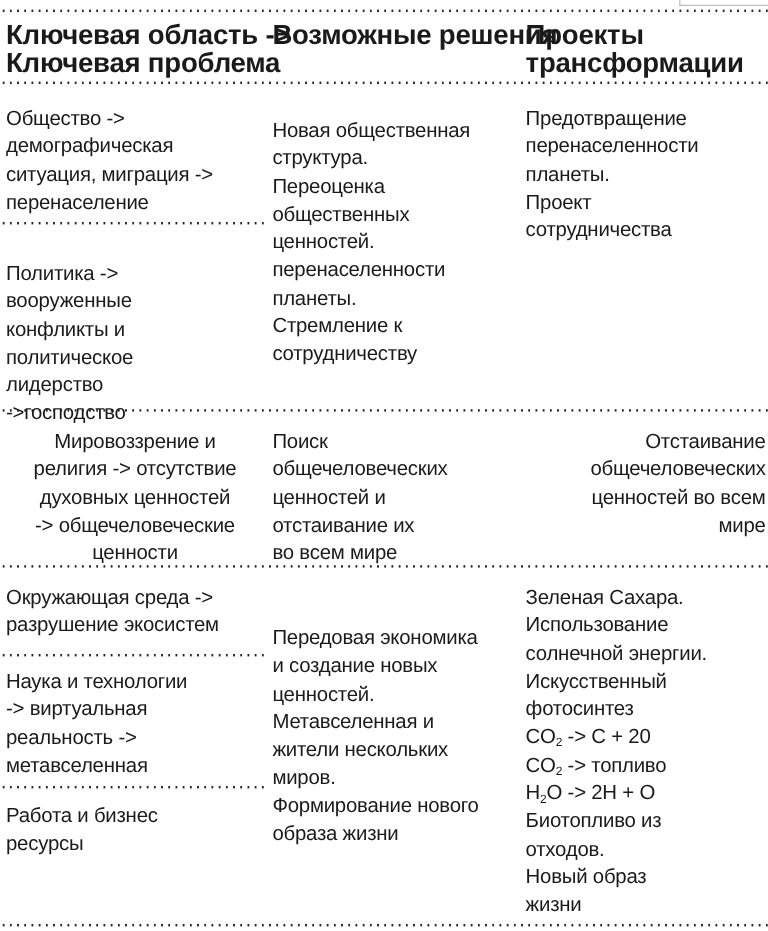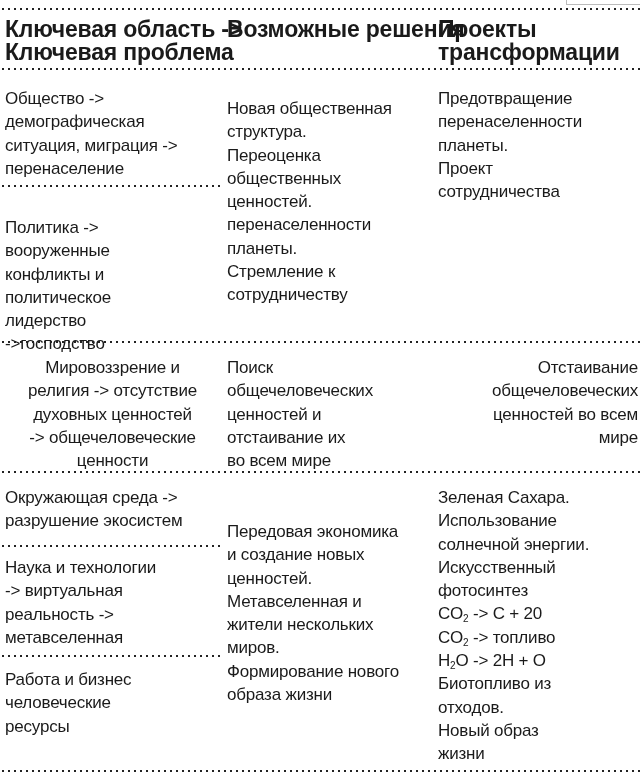--- a/index.html
+++ b/index.html
@@ -101,21 +101,20 @@
 <div class="dots" style="top:545px;width:222px;"></div>
 <div class="cell c1" style="top:556px;">
   <span class="line">Наука и технологии</span>
   <span class="line">-&gt; виртуальная</span>
   <span class="line">реальность -&gt;</span>
   <span class="line">метавселенная</span>
 </div>
 <div class="dots" style="top:655px;width:222px;"></div>
 <div class="cell c1" style="top:668px;">
   <span class="line">Работа и бизнес</span>
-  <span class="line">человеческие</span>
   <span class="line">ресурсы</span>
 </div>
 <div class="cell c2" style="top:486px;margin-top:34px;">
   <span class="line">Передовая экономика</span>
   <span class="line">и создание новых</span>
   <span class="line">ценностей.</span>
   <span class="line">Метавселенная и</span>
   <span class="line">жители нескольких</span>
   <span class="line">миров.</span>
   <span class="line">Формирование нового</span>

